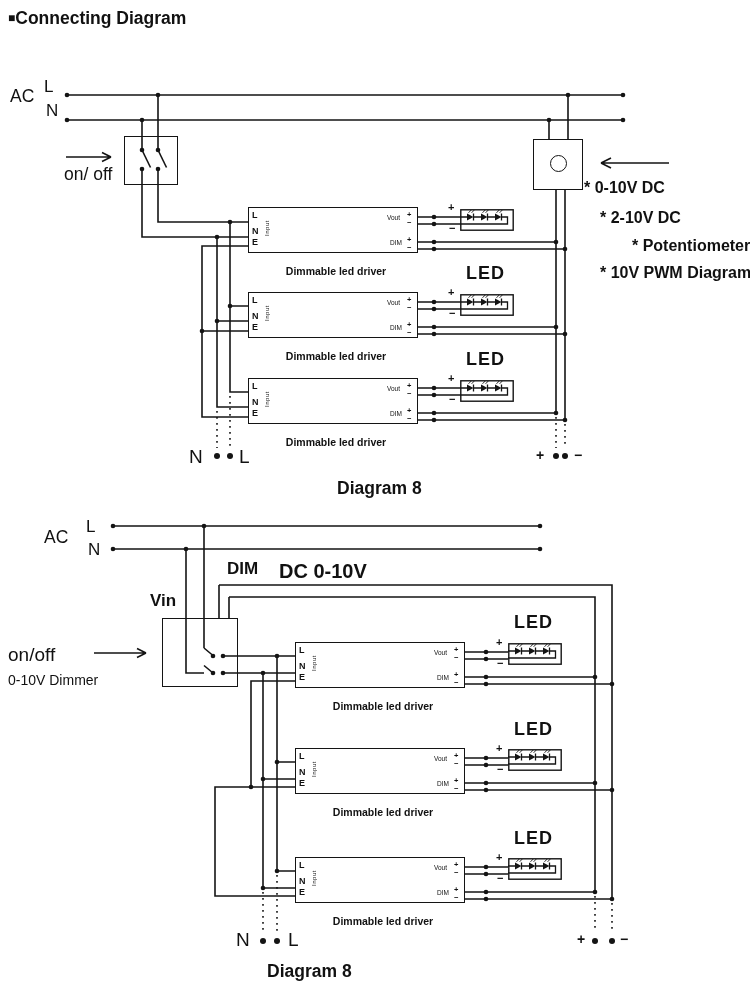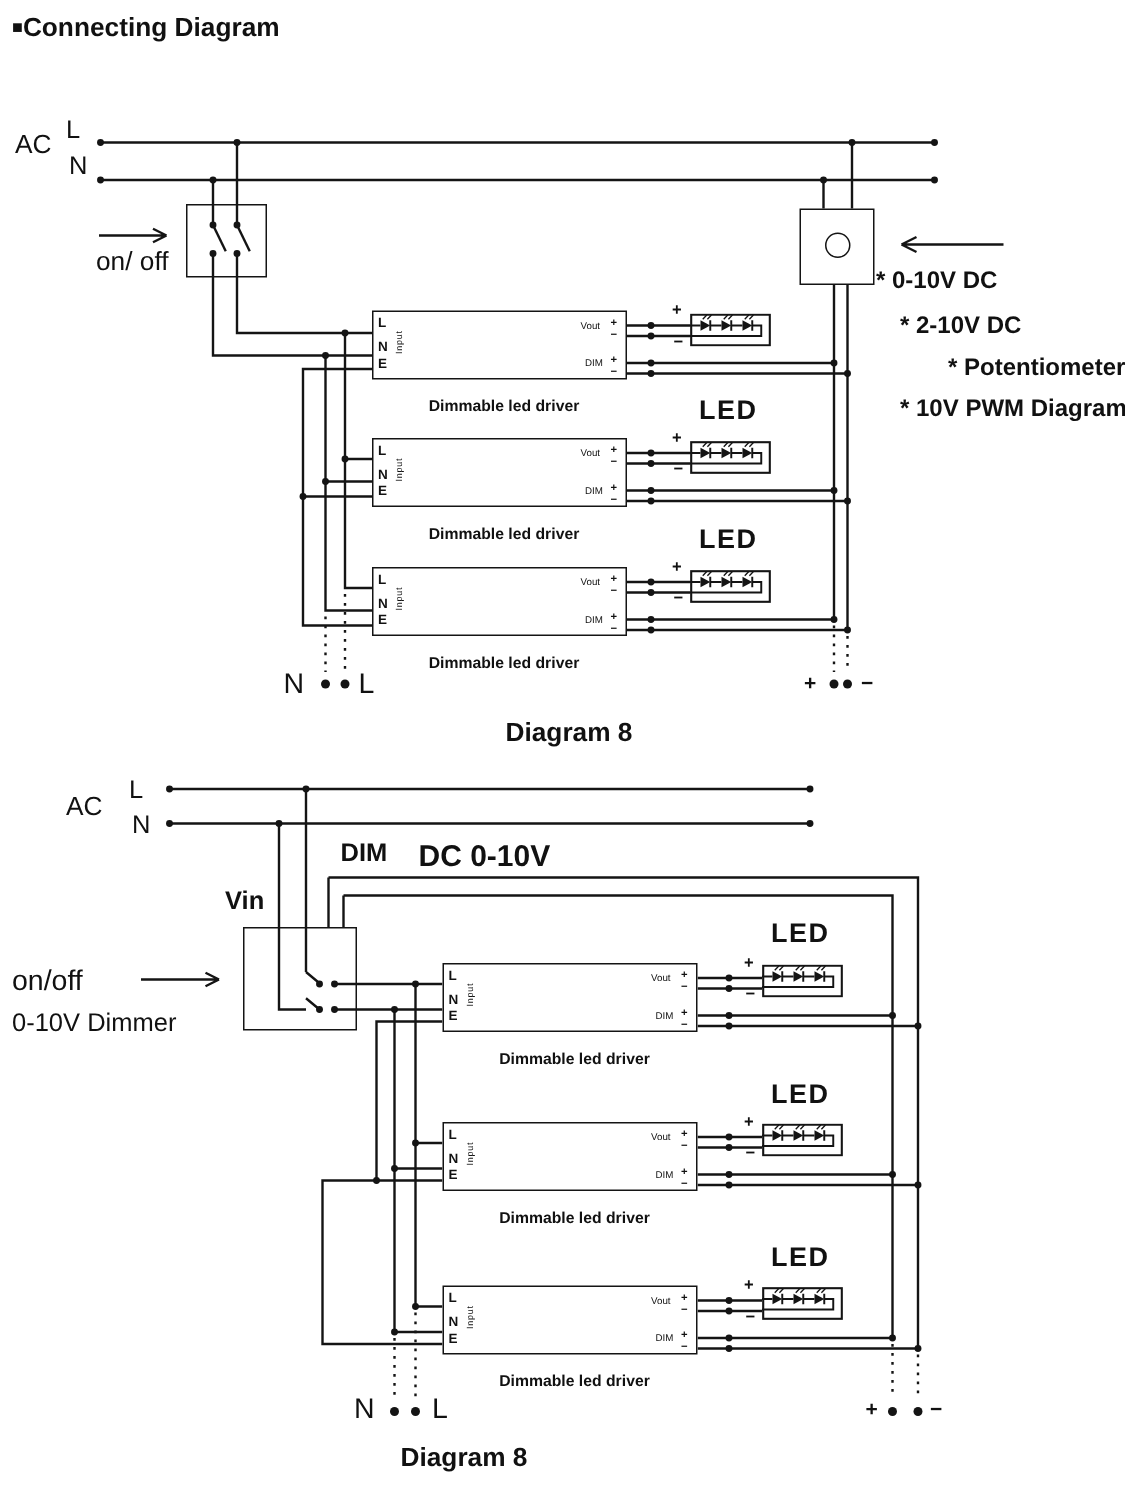--- a/index.html
+++ b/index.html
@@ -355,21 +355,21 @@
 
   <div class="t b" style="left:337px;top:479px;font-size:17.5px">Diagram 8</div>
 
   <div class="t" style="left:44px;top:528px;font-size:17.5px">AC</div>
   <div class="t" style="left:86px;top:518px;font-size:17px">L</div>
   <div class="t" style="left:88px;top:541px;font-size:17px">N</div>
   <div class="t b" style="left:227px;top:560px;font-size:17px">DIM</div>
   <div class="t b" style="left:279px;top:560px;font-size:20px">DC 0-10V</div>
   <div class="t b" style="left:150px;top:592px;font-size:17px">Vin</div>
   <div class="t" style="left:8px;top:645px;font-size:19px">on/off</div>
-  <div class="t" style="left:8px;top:673px;font-size:17px">0-10V Dimmer</div>
+  <div class="t" style="left:8px;top:673px;font-size:14px">0-10V Dimmer</div>
 
   <div class="t" style="left:514px;top:613px;font-size:18px;font-weight:600;letter-spacing:1px">LED</div>
   <div class="t" style="left:514px;top:720px;font-size:18px;font-weight:600;letter-spacing:1px">LED</div>
   <div class="t" style="left:514px;top:829px;font-size:18px;font-weight:600;letter-spacing:1px">LED</div>
 
   <div class="t b" style="left:496px;top:636px;font-size:11px">+</div>
   <div class="t b" style="left:497px;top:657px;font-size:11px">−</div>
   <div class="t b" style="left:496px;top:742px;font-size:11px">+</div>
   <div class="t b" style="left:497px;top:763px;font-size:11px">−</div>
   <div class="t b" style="left:496px;top:851px;font-size:11px">+</div>

